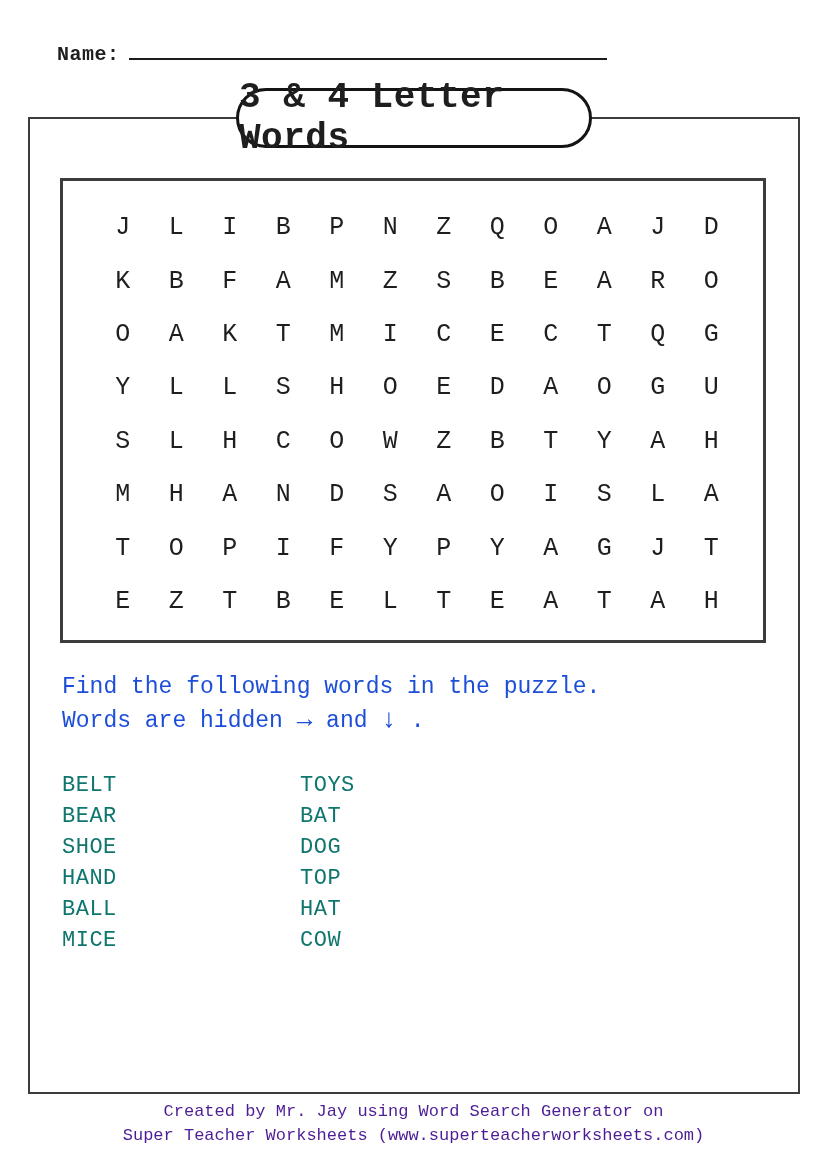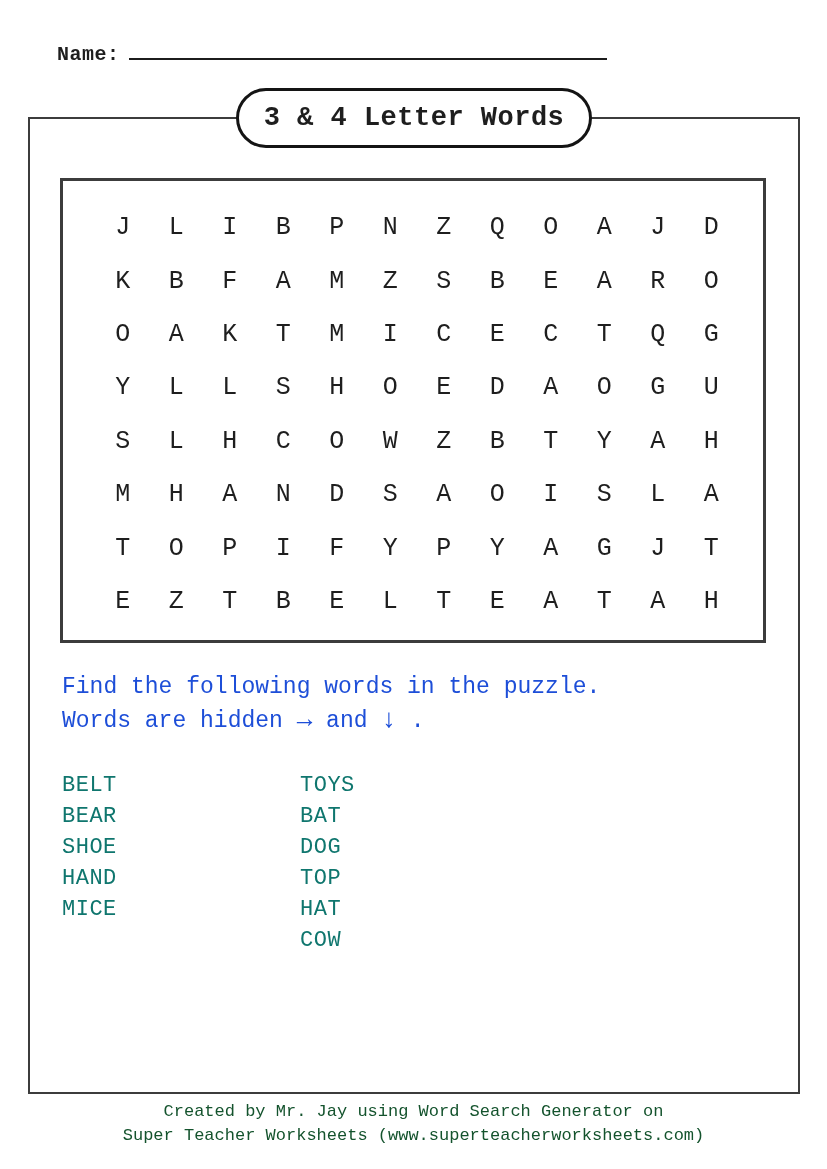--- a/index.html
+++ b/index.html
@@ -35,21 +35,21 @@
   
   .title-pill{
     position:absolute;left:50%;top:-31px;
     transform:translateX(-50%);
     width:356px;height:60px;
     background:#ffffff;
     border:3px solid #141414;
     border-radius:31px;
     box-sizing:border-box;
     display:flex;align-items:center;justify-content:center;
-    font-size:27px;font-weight:bold;letter-spacing:.5px;
+    font-size:36px;font-weight:bold;letter-spacing:.5px;
     z-index:2;
   }
   
   .grid-box{
     position:absolute;left:30px;top:59px;
     width:706px;height:465px;
     border:3px solid #3c3c3c;
     box-sizing:border-box;
     background:#ffffff;
   }
@@ -85,21 +85,21 @@
   .word-item{
     font-size:22px;line-height:31px;
     letter-spacing:.5px;
     color:#0f766e;
   }
   
   .footer{
     position:absolute;left:0;top:1100px;width:827px;
     text-align:center;
     font-size:17px;line-height:24px;
-    color:#14532d;
+    color:#4c1d95;
   }
 </style>
 </head>
 <body>
 
 <div class="page">
 
   <div class="name-row">
     <span>Name:</span><span class="name-line"></span>
   </div>
@@ -221,20 +221,21 @@
         <span>.</span>
       </div>
     </div>
 
     <div class="word-list" id="word-list">
         <div class="word-col">
           <div class="word-item">BELT</div>
           <div class="word-item">BEAR</div>
           <div class="word-item">SHOE</div>
           <div class="word-item">HAND</div>
+          <div class="word-item">BALL</div>
           <div class="word-item">MICE</div>
         </div>
         <div class="word-col">
           <div class="word-item">TOYS</div>
           <div class="word-item">BAT</div>
           <div class="word-item">DOG</div>
           <div class="word-item">TOP</div>
           <div class="word-item">HAT</div>
           <div class="word-item">COW</div>
         </div>

